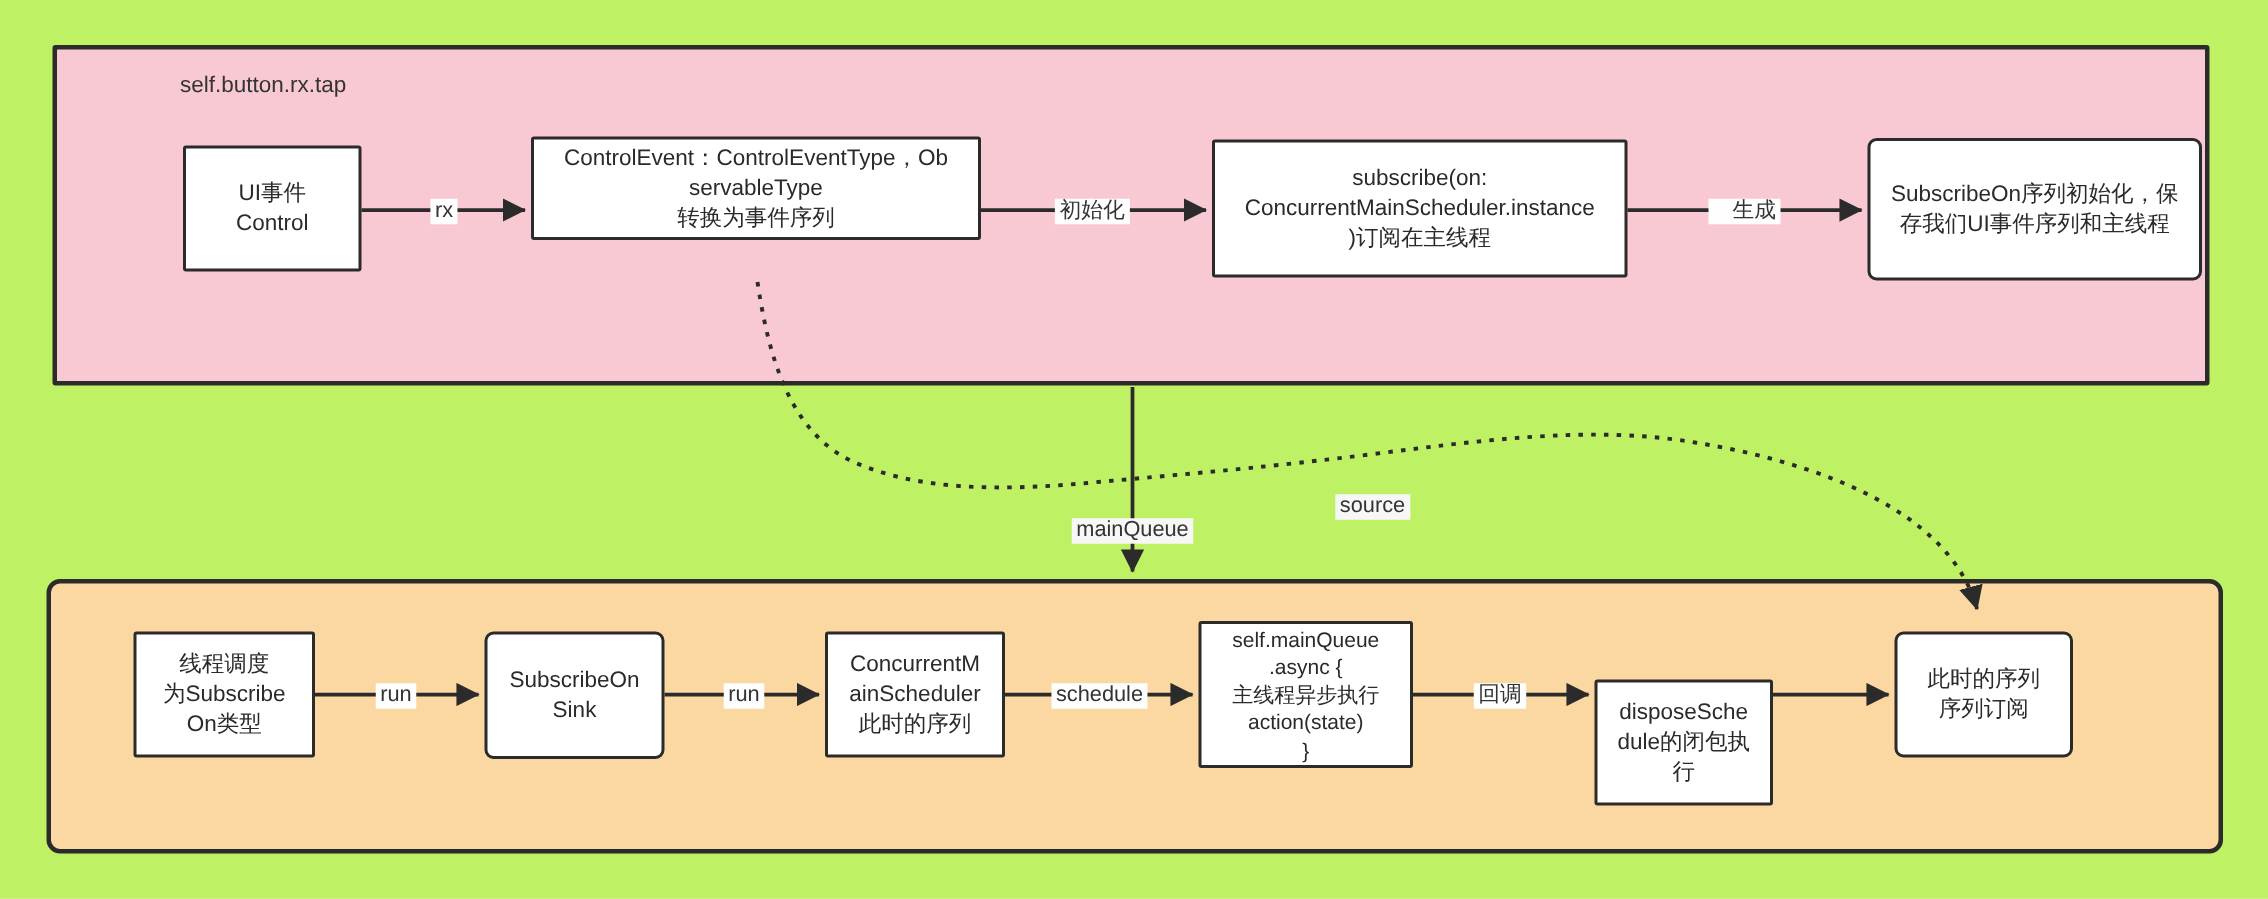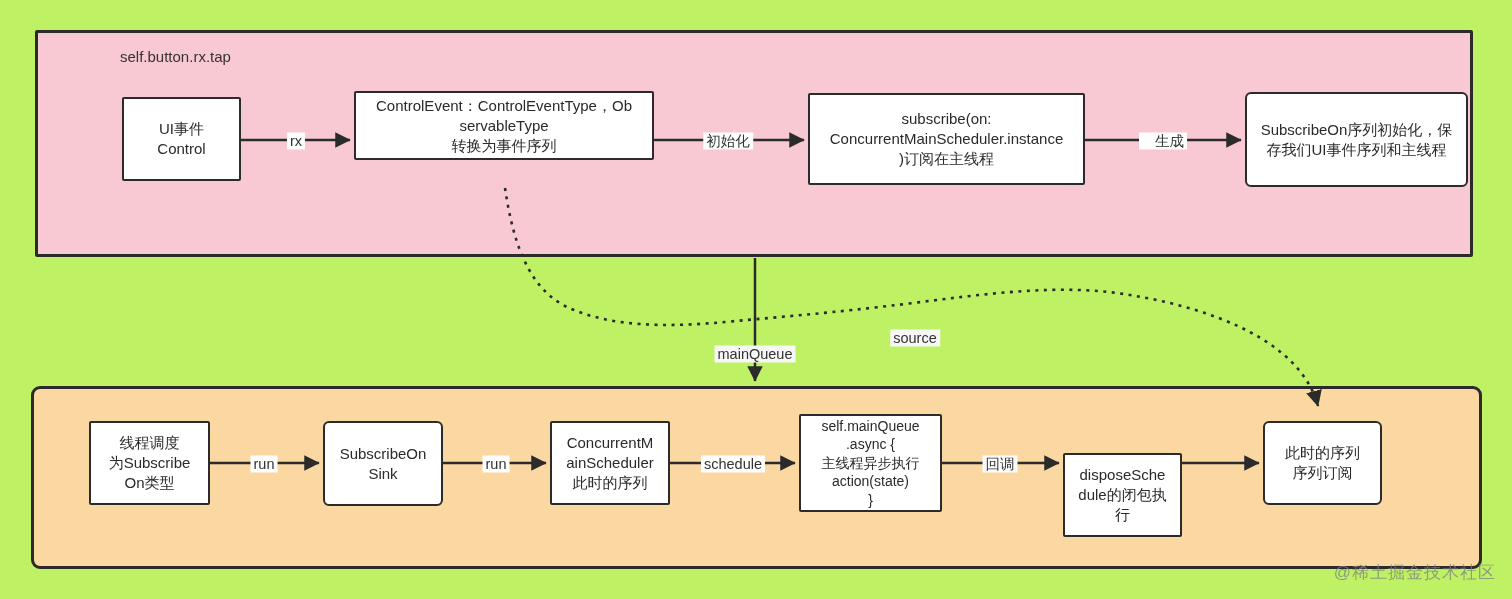--- a/index.html
+++ b/index.html
@@ -145,15 +145,14 @@
   <div class="edge-label" style="left:296px;top:141px;">rx</div>
   <div class="edge-label" style="left:728px;top:141px;">初始化</div>
   <div class="edge-label" style="left:1163px;top:141px;padding-left:16px;">生成</div>
   <div class="edge-label" style="left:264px;top:464px;">run</div>
   <div class="edge-label" style="left:496px;top:464px;">run</div>
   <div class="edge-label" style="left:733px;top:464px;">schedule</div>
   <div class="edge-label" style="left:1000px;top:464px;">回调</div>
   <div class="edge-label on-bg" style="left:755px;top:322px;">mainQueue</div>
   <div class="edge-label on-bg" style="left:915px;top:306px;">source</div>
 
-  <div class="watermark">@稀土掘金技术社区</div>
 
 </div>
 
 </body></html>

